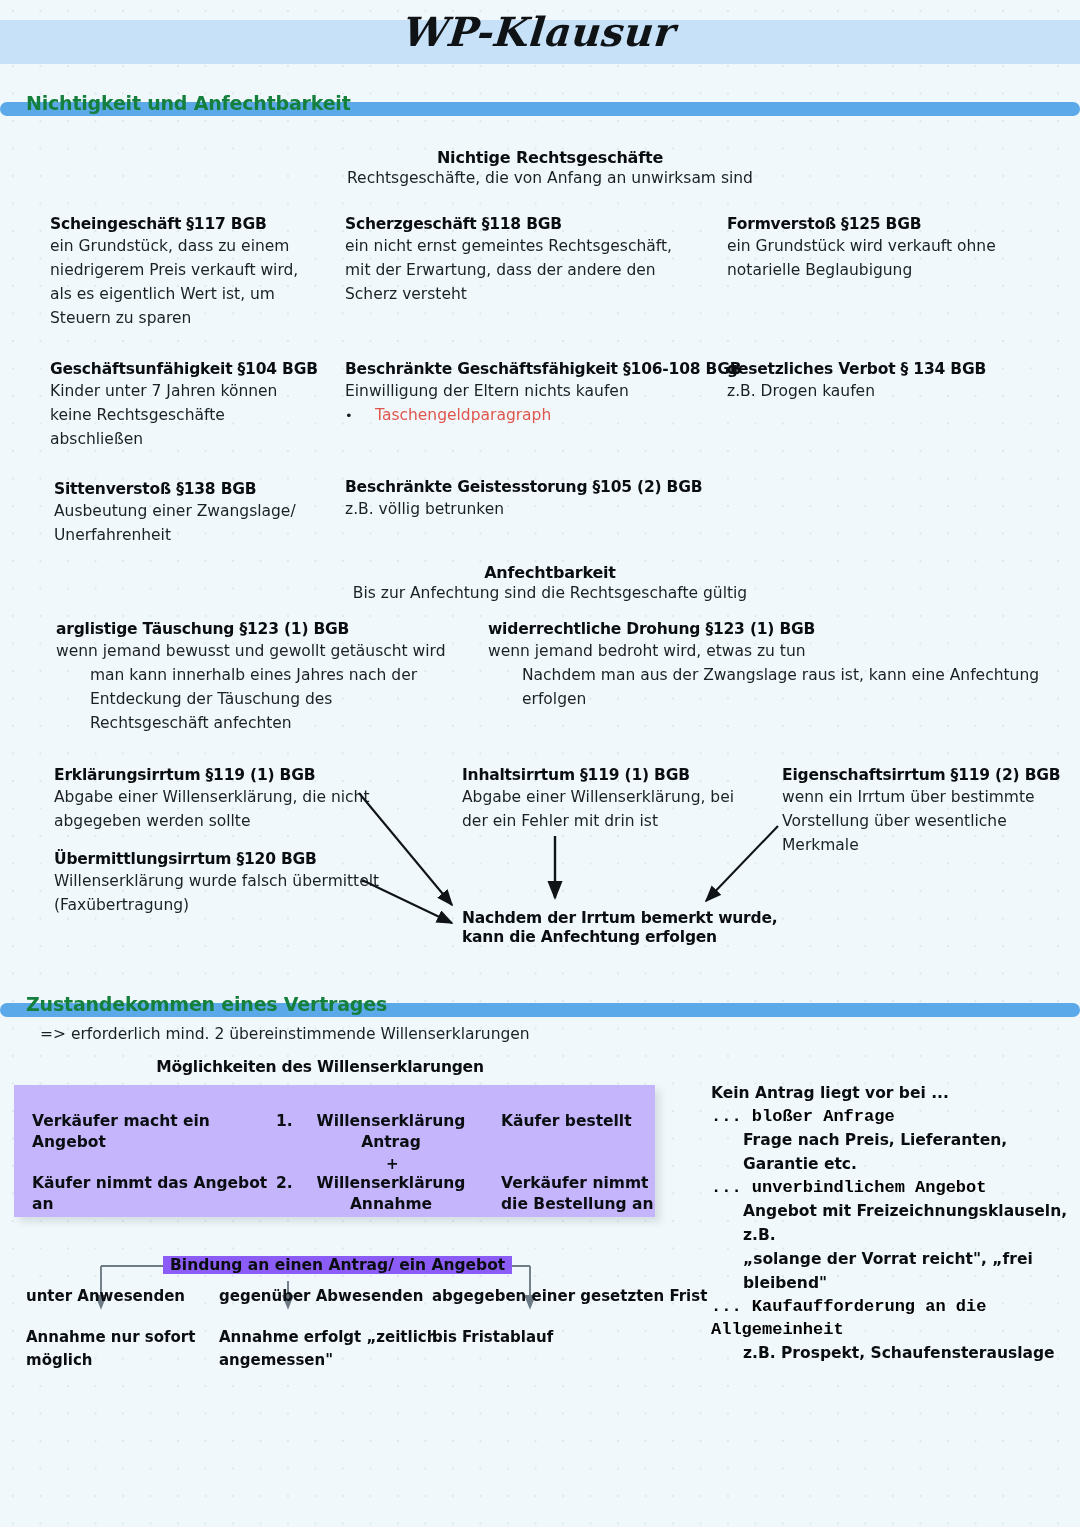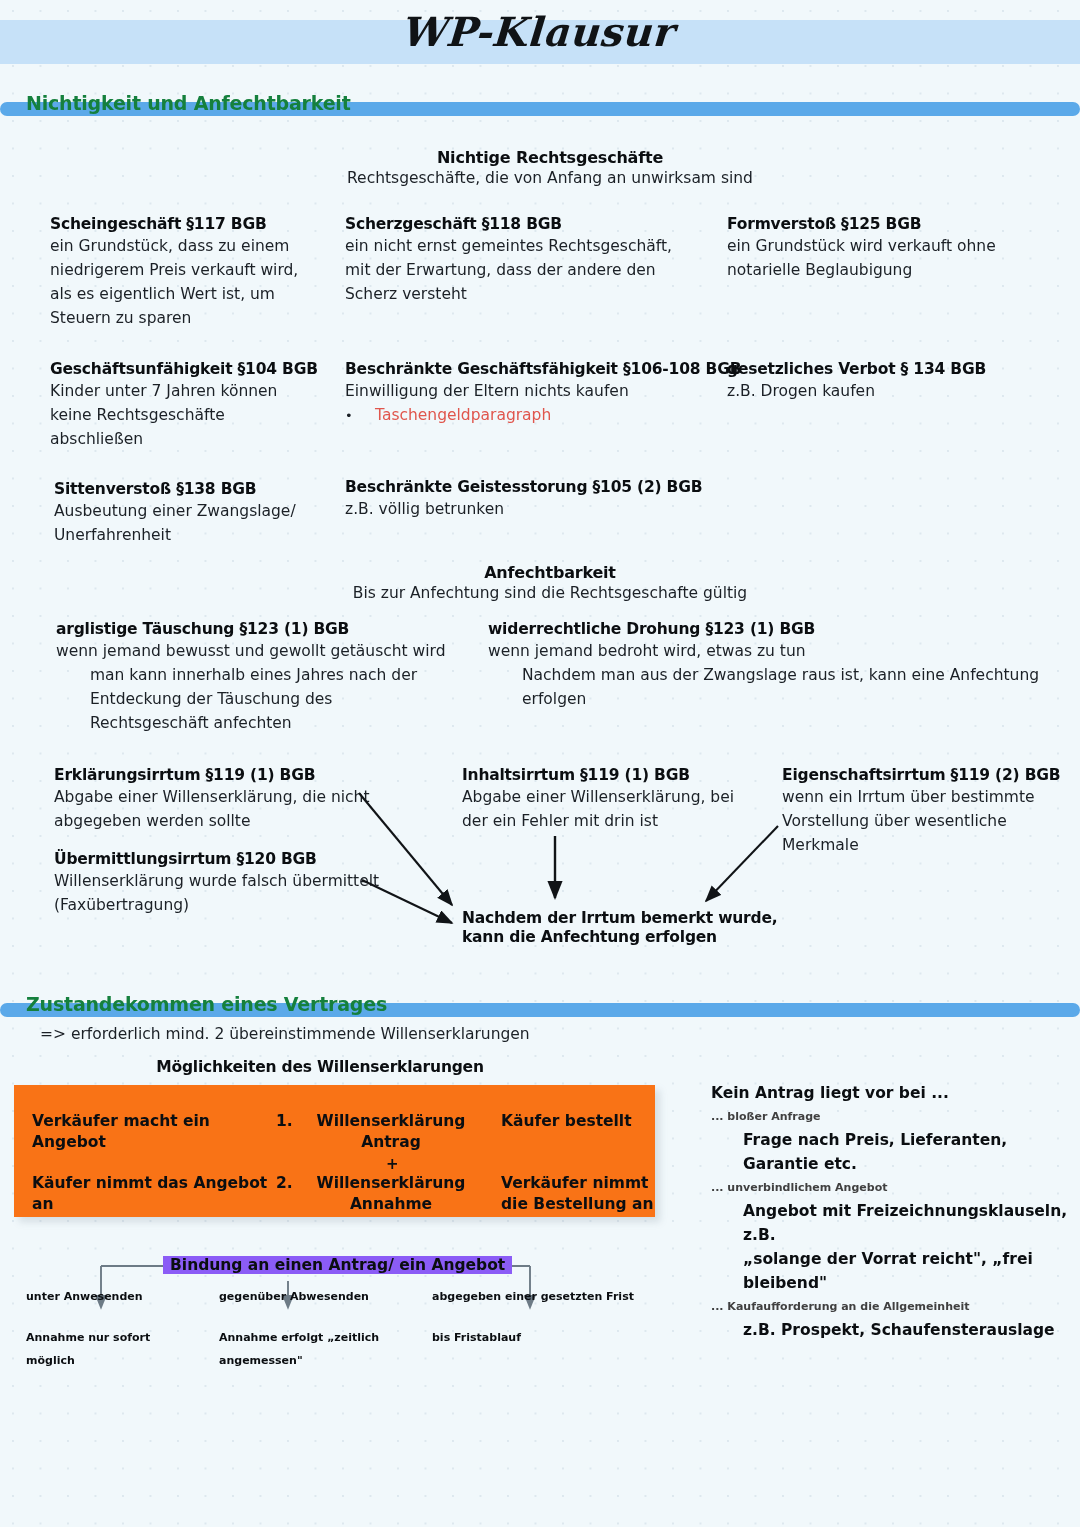--- a/index.html
+++ b/index.html
@@ -129,21 +129,21 @@
     pointer-events: none;
   }
 
   
   .contract-box {
     position: absolute;
     left: 14px;
     top: 1085px;
     width: 641px;
     height: 132px;
-    background: #f97316;
+    background: #c4b5fd;
     box-shadow: 5px 5px 7px rgba(120,135,150,0.22);
   }
   .cb-cell {
     position: absolute;
     font-size: 15.5px;
     line-height: 21px;
     color: #0b0e11;
     font-weight: 600;
   }
   .cb-num {
@@ -161,45 +161,46 @@
   }
 
   .right-list { position: absolute; }
   .right-list .rl-head {
     font-size: 15.5px;
     font-weight: 700;
     color: #0b0e11;
     line-height: 23px;
   }
   .right-list .rl-item {
-    font-size: 11px;
-    font-weight: 700;
-    color: #404040;
+    font-size: 17px;
+    font-weight: 700;
+    color: #000000;
     line-height: 23px;
+    font-family: Liberation Mono, monospace;
   }
   .right-list .rl-sub {
     font-size: 15.5px;
     font-weight: 700;
     color: #0b0e11;
     line-height: 24px;
     padding-left: 32px;
   }
 
   .bind-label {
     position: absolute;
     font-size: 15.5px;
     font-weight: 700;
     color: #0b0e11;
     background: #8b5cf6;
     padding: 0 7px;
     white-space: nowrap;
   }
   .bind-col {
     position: absolute;
-    font-size: 11px;
+    font-size: 15px;
     font-weight: 600;
     color: #0b0e11;
     line-height: 23px;
   }
 </style>
 </head>
 <body>
 
 <div class="title-band"></div>
 <div class="title-text">WP-Klausur</div>

